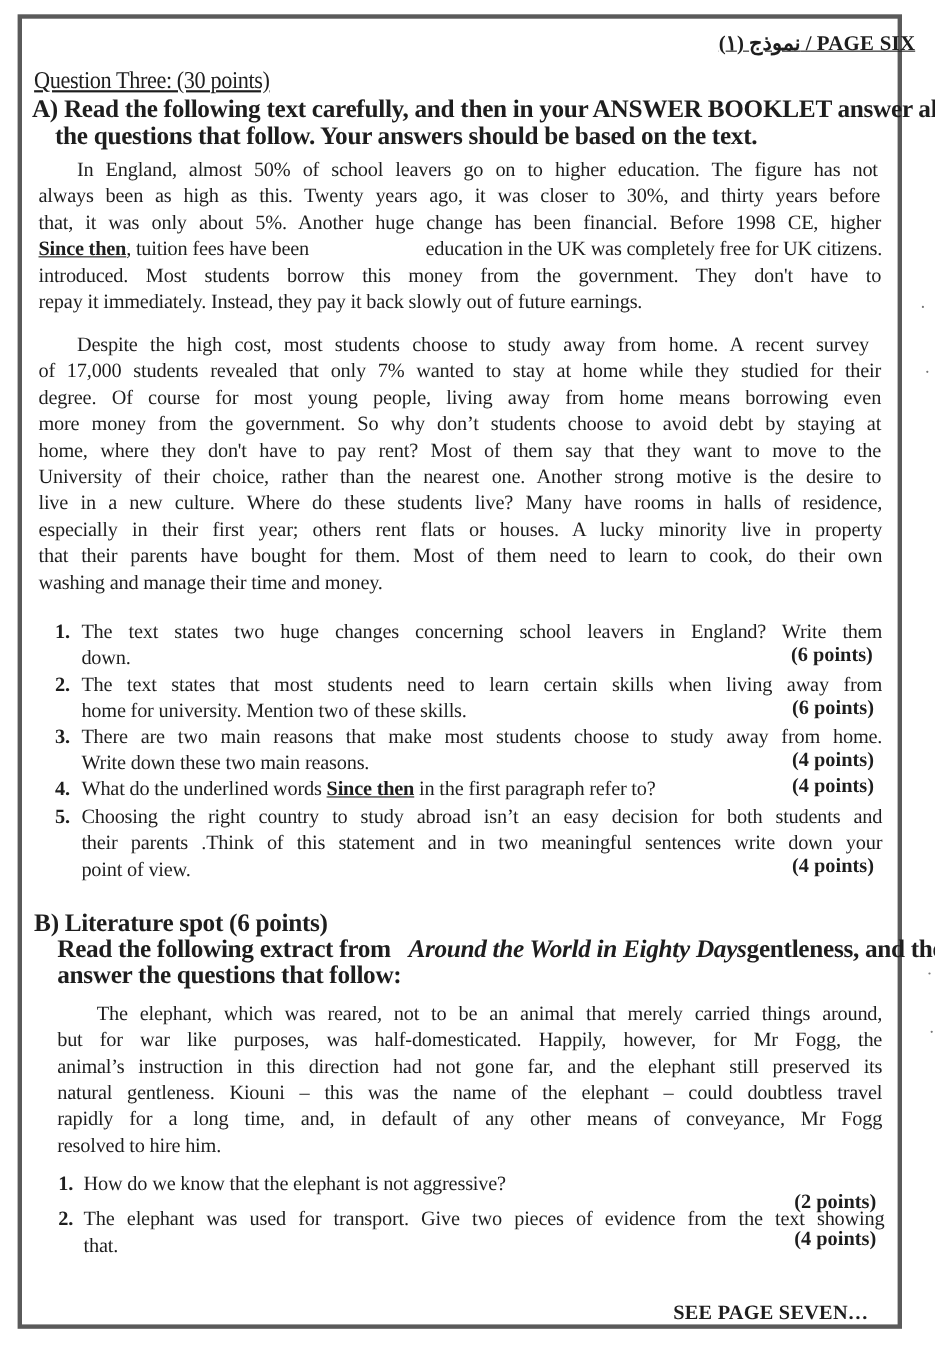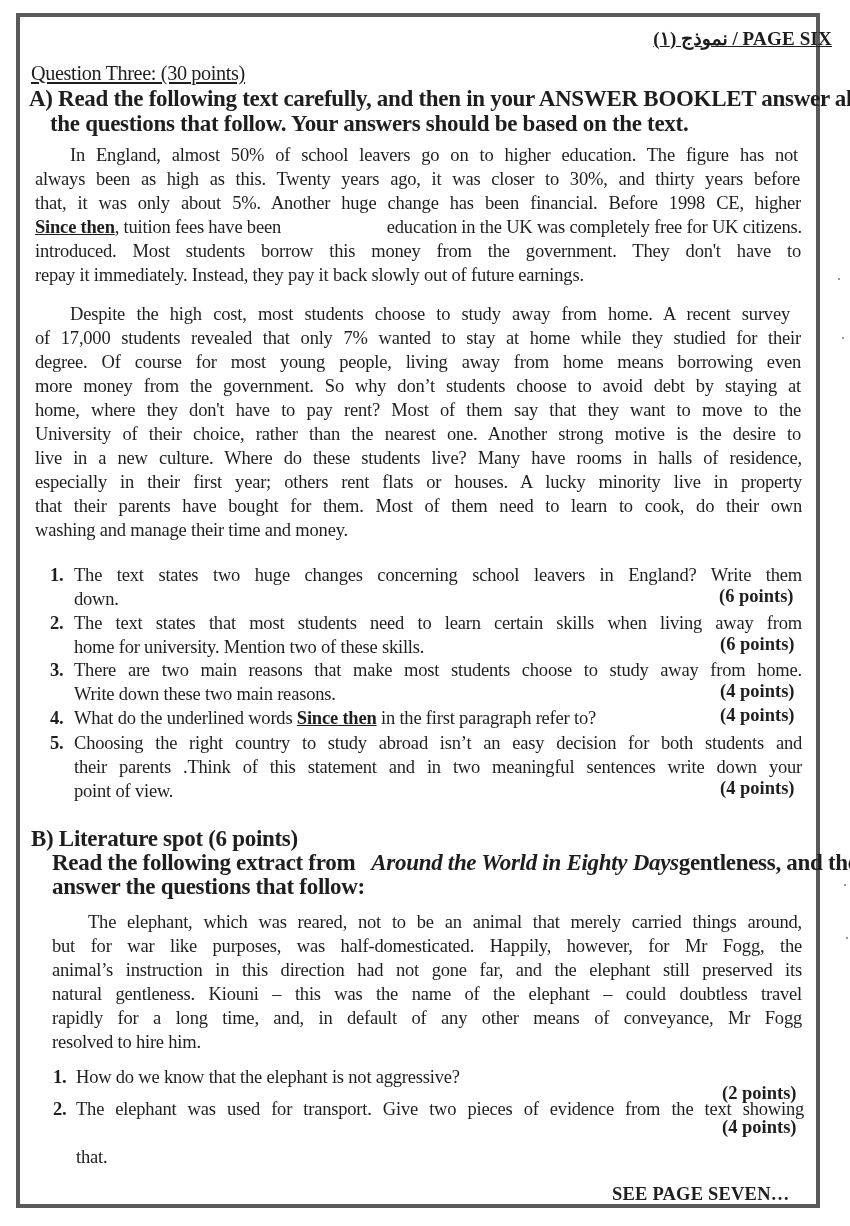--- a/index.html
+++ b/index.html
@@ -151,21 +151,21 @@
 
   <div>
     <div>
       <span class="line para qnum" style="left:53px; top:1065px;">1.</span>
       <span class="line para" style="left:76px; top:1065px;">How do we know that the elephant is not aggressive?</span>
       <span class="pts" style="left:722px; top:1064px;margin-top:19px;">(2 points)</span>
     </div>
     <div>
       <span class="line para qnum" style="left:53px; top:1097px;">2.</span>
       <span class="line para just" style="left:76px; top:1097px; width:728px;">The elephant was used for transport. Give two pieces of evidence from the text showing</span>
-      <span class="line para" style="left:76px; top:1121px;margin-top:24px;">that.</span>
+      <span class="line para" style="left:76px; top:1121px;">that.</span>
       <span class="pts" style="left:722px; top:1117px;">(4 points)</span>
     </div>
   </div>
 
   <div class="see-next">SEE PAGE SEVEN…</div>
 
   <span class="speck" style="left:838px; top:278px;"></span>
   <span class="speck" style="left:842px; top:337px;"></span>
   <span class="speck" style="left:844px; top:884px;"></span>
   <span class="speck" style="left:846px; top:937px;"></span>

